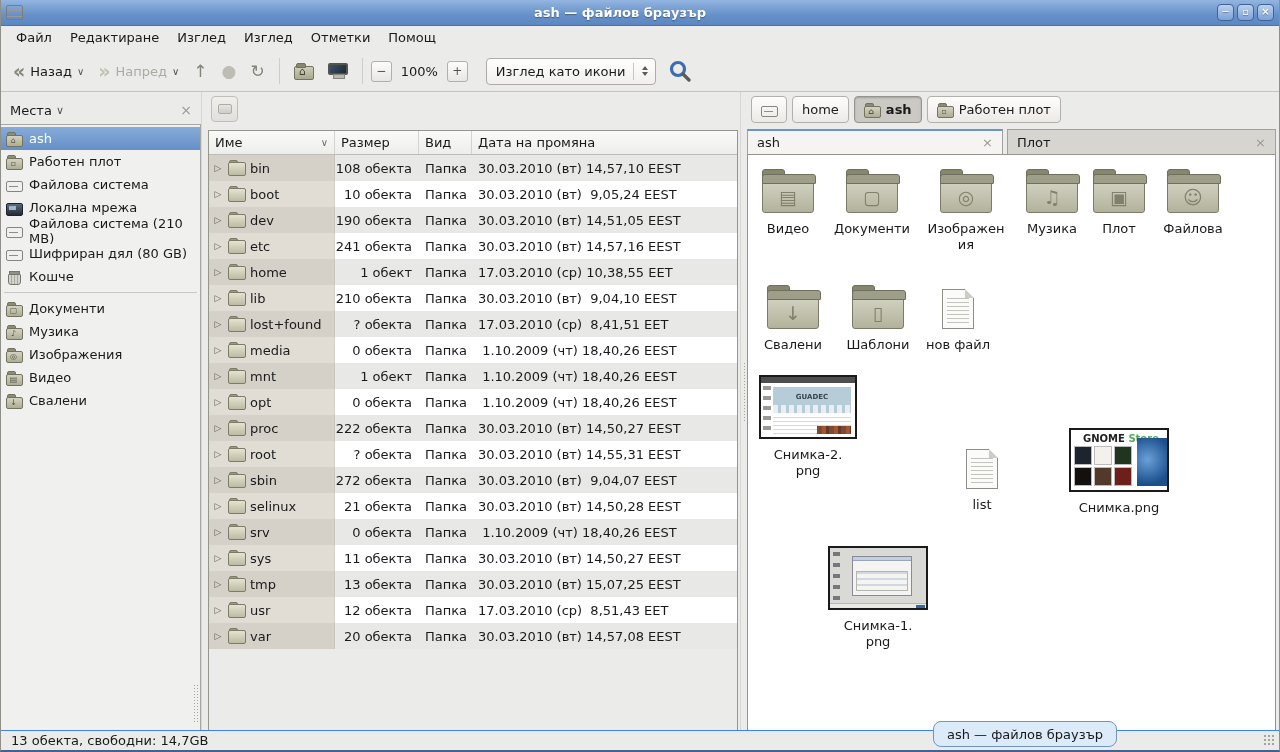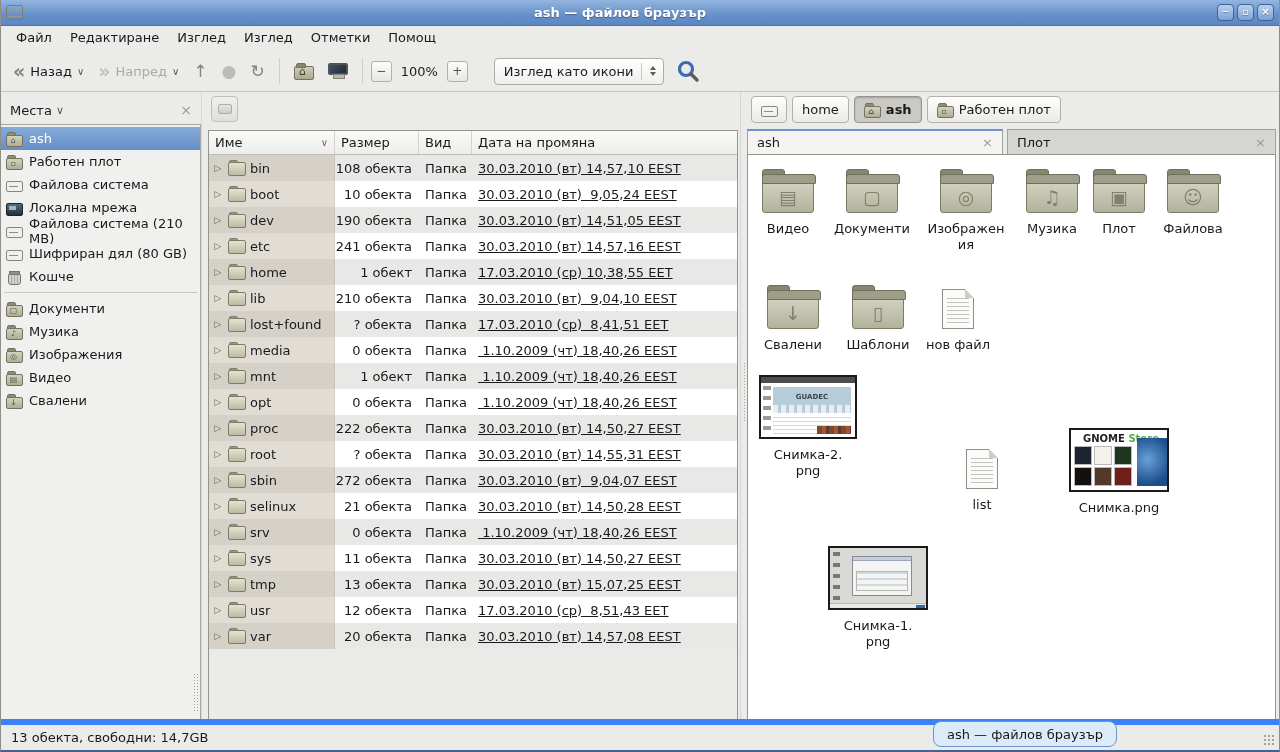--- a/index.html
+++ b/index.html
@@ -28,21 +28,21 @@
   .tb-arrowchar { font-size:19px; line-height:16px; color:#86867c; font-weight:bold; }
   .tb-dd { font-size:10px; color:#55554f; }
   .disabled, .disabled * { color:#abab a3; }
   .disabled { color:#ababa3; }
   .disabled .tb-arrowchar { color:#c2c2ba; }
   .tb-sep { width:1px; height:26px; background:#cfcdc9; margin:0 6px; }
   .tb-ico { font-size:17px; color:#84847a; line-height:18px; }
   .sq-btn { width:21px; height:21px; border:1px solid #b2b0aa; border-radius:3px; background:linear-gradient(#fcfcfb,#e8e7e4);
             font-size:12px; line-height:18px; text-align:center; color:#55554f; }
   .zoomlvl { padding:0 7px; }
-  .combo { height:27px; display:flex; align-items:center; gap:8px; margin-left:24px; padding:0 7px 0 9px;
+  .combo { height:27px; display:flex; align-items:center; gap:8px; margin-left:16px; padding:0 7px 0 9px;
            border:1px solid #aeaca6; border-radius:4px; background:linear-gradient(#ffffff,#f0efec); }
   .combo-sep { width:1px; height:17px; background:#c9c7c2; }
   .spin { display:flex; flex-direction:column; gap:2px; }
   .tri-u { width:0; height:0; border-left:3px solid transparent; border-right:3px solid transparent; border-bottom:4px solid #5a5a54; }
   .tri-d { width:0; height:0; border-left:3px solid transparent; border-right:3px solid transparent; border-top:4px solid #5a5a54; }
   .tbi-home { width:20px; height:14px; position:relative; background:linear-gradient(#cfcfba,#a9a991); border:1px solid #73735f; border-radius:2px; margin-top:3px;}
   .tbi-home::before { content:""; position:absolute; top:-4px; left:1px; width:8px; height:3px; background:#87876f; border:1px solid #73735f; border-radius:2px 2px 0 0; }
   .tbi-home::after { content:"⌂"; position:absolute; left:4px; top:-2px; font-size:11px; color:#3f3f33; }
   .tbi-comp { width:20px; height:16px; position:relative; }
   .tbi-comp::before { content:""; position:absolute; inset:0 0 4px 0; background:linear-gradient(135deg,#3d5266,#1d2935); border:2px solid #54544e; border-radius:2px; }
@@ -84,21 +84,21 @@
   .thead { height:24px; flex:none; display:flex; background:linear-gradient(#fafaf9,#ededeb); border-bottom:1px solid #bfbdb9; }
   .th { display:flex; align-items:center; padding:0 6px; border-right:1px solid #d5d3cf; }
   .th-name { width:126px; justify-content:space-between; }
   .sortarrow { color:#6e6e66; font-size:10px; }
   .th-size { width:84px; } .th-type { width:53px; } .th-date { flex:1; border-right:none; }
   .tbody { flex:1; overflow:hidden; }
   .trow { height:26px; display:flex; align-items:stretch; }
   .cn { width:126px; flex:none; display:flex; align-items:center; gap:5px; padding-left:4px; border-right:1px solid rgba(0,0,0,.05); }
   .cs { width:84px; flex:none; display:flex; align-items:center; justify-content:flex-end; padding-right:7px; }
   .ct { width:53px; flex:none; display:flex; align-items:center; padding-left:6px; }
-  .cd { flex:1; display:flex; align-items:center; padding-left:6px; white-space:pre;text-decoration:underline; }
+  .cd { flex:1; display:flex; align-items:center; padding-left:6px; white-space:pre; }
   .trow.odd .cn { background:#d5d1c9; } .trow.odd .cs, .trow.odd .ct, .trow.odd .cd { background:#e8e8e6; }
   .trow.even .cn { background:#e1ddd5; } .trow.even .cs, .trow.even .ct, .trow.even .cd { background:#ffffff; }
   .exp { color:#60605a; font-size:9px; width:10px; text-align:center; flex:none; }
   .fsm { width:17px; height:13px; flex:none; position:relative; }
   .fsm::before { content:""; position:absolute; top:-2px; left:1px; width:7px; height:3px; background:#9b9b83; border:1px solid #7b7b67; border-radius:2px 2px 0 0; }
   .fsm::after { content:""; position:absolute; top:0; left:0; width:16px; height:12px; background:linear-gradient(#e3e3cf,#bcbca4); border:1px solid #7b7b67; border-radius:2px; }
 
   
   .handle { width:7px; flex:none; background:#ebebe9; position:relative; border-left:1px solid #d8d6d2; }
   .handle::after { content:""; position:absolute; top:270px; left:2px; width:4px; height:60px;
@@ -149,21 +149,21 @@
   .t1 { width:100px; height:64px; background:#d9d9d5; }
   .t1 .icons { position:absolute; left:3px; top:4px; width:7px; height:50px; background-image:repeating-linear-gradient(#76767e 0 4px, transparent 4px 11px); }
   .t1 .win { position:absolute; left:22px; top:8px; width:60px; height:40px; background:#f4f4f2; border:1px solid #8a8a94; }
   .t1 .win .tbar { height:4px; background:#c3cfe0; border-bottom:1px solid #9aa6b8; }
   .t1 .win .list { position:absolute; left:3px; right:3px; top:14px; bottom:4px; border:1px solid #b6b6b0;
                    background-image:repeating-linear-gradient(#d2d8e2 0 2px, transparent 2px 6px); }
   .t1 .task { position:absolute; left:0; right:0; bottom:0; height:5px; background:#e9e9e6; border-top:1px solid #b9b9b3; }
   .t1 .task i { position:absolute; right:1px; top:1px; width:9px; height:3px; background:#3465a4; }
 
   
-  .statusbar { height:31px; flex:none; border-top:6px solid #3b82f6; background:#ebebe9; display:flex; align-items:center; padding-left:10px; position:relative; }
+  .statusbar { height:20px; flex:none; border-top:1px solid #3b82f6; background:#ebebe9; display:flex; align-items:center; padding-left:10px; position:relative; }
   .grip { position:absolute; right:3px; bottom:3px; width:13px; height:13px;
           background-image:radial-gradient(#a3a39b 34%, transparent 36%); background-size:4px 4px; }
 
   .tooltip { position:absolute; left:932px; top:721px; height:26px; display:flex; align-items:center; padding:0 13px;
              background:#dcebfa; border:1px solid #6e95c6; border-radius:8px; z-index:10; }
 
   .srch { margin-left:10px; }
 </style>
 </head>
 <body>

